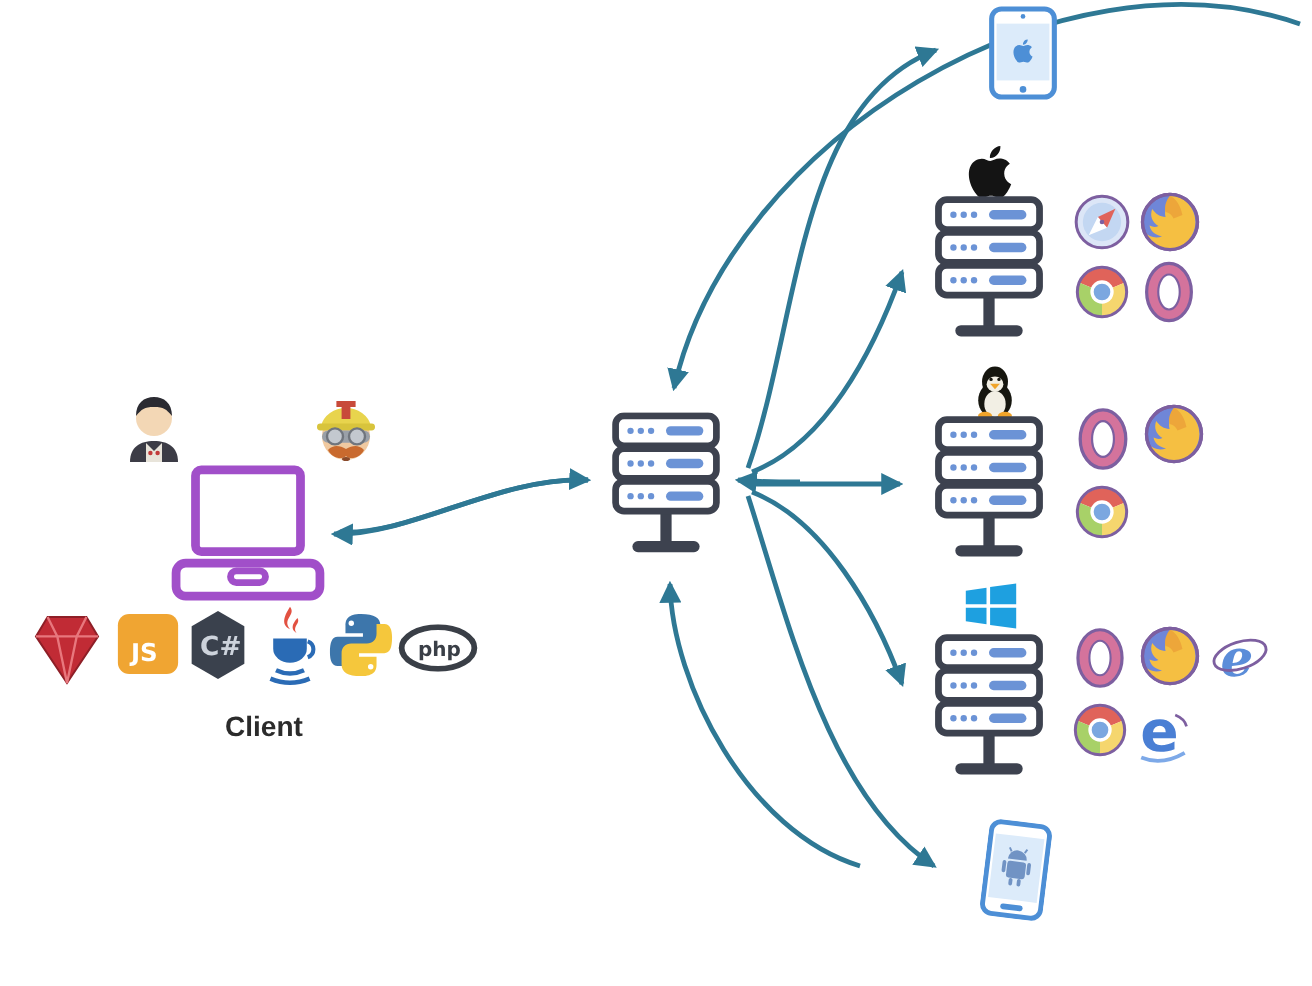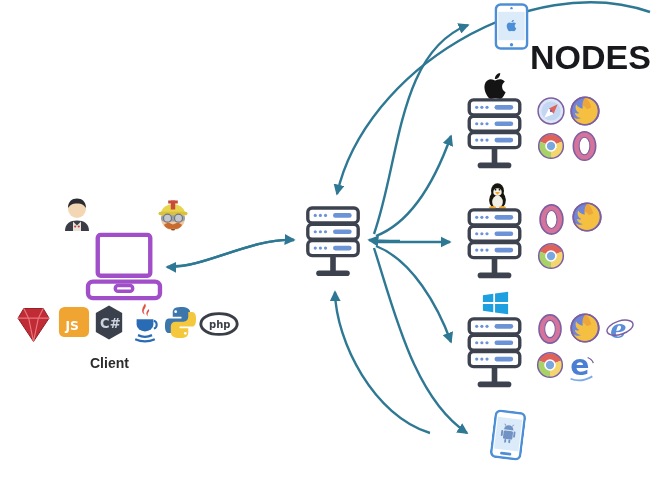--- a/index.html
+++ b/index.html
@@ -4,21 +4,21 @@
 <style>
   html,body{margin:0;padding:0;background:#fff;}
   #canvas{position:relative;width:656px;height:493px;background:#ffffff;overflow:hidden;
           font-family:"Liberation Sans",sans-serif;}
   #arrow-layer{position:absolute;left:0;top:0;z-index:1;}
   .icon{position:absolute;z-index:2;}
   .icon svg{display:block;width:100%;height:100%;}
   .lbl{position:absolute;z-index:3;color:#17191c;white-space:nowrap;}
   .hub-lbl{left:262px;top:170px;font-size:31px;font-weight:700;letter-spacing:.5px;}
   .nodes-lbl{left:530px;top:38px;font-size:34px;font-weight:600;}
-  .client-lbl{left:90px;top:355px;width:84px;text-align:left;font-size:14px;font-weight:700;color:#2b2b2b;}
+  .client-lbl{left:90px;top:355px;width:84px;text-align:center;font-size:14px;font-weight:700;color:#2b2b2b;}
 </style>
 </head>
 <body>
 
 <div id="canvas">
 
   <svg width="0" height="0" style="position:absolute" aria-hidden="true">
     <defs>
       <marker id="ah" viewBox="0 0 10 10" refX="8.5" refY="5" markerWidth="4.6" markerHeight="4.6" orient="auto">
         <path d="M0 0 L10 5 L0 10 Z" fill="#2e7894"></path>
@@ -218,21 +218,20 @@
       <path d="M 374,234 C 400,160 398,52 468,25" marker-end="url(#ah)"></path>
       <path d="M 650,12 C 530,-30 365,70 337,194" marker-end="url(#ah)"></path>
       <path d="M 376,236 C 412,222 436,178 451,136" marker-end="url(#ah)"></path>
       <path d="M 378,242 L 450,242" marker-end="url(#ah)"></path>
       <path d="M 376,246 C 412,260 438,306 451,342" marker-end="url(#ah)"></path>
       <path d="M 374,248 C 394,310 414,398 467,433" marker-end="url(#ah)"></path>
       <path d="M 430,433 C 374,416 336,342 335,292" marker-end="url(#ah)"></path>
     </g>
   </svg>
 
-  <div class="lbl nodes-lbl">NODES</div>
   <div class="lbl client-lbl">Client</div>
 
   <div class="icon" style="left:62px;top:196px;width:30px;height:36px">
       <svg viewBox="0 0 30 36">
         <use href="#sym-jenkins"></use>
       </svg>
     </div>
   <div class="icon" style="left:156px;top:197px;width:34px;height:36px">
       <svg viewBox="0 0 34 36">
         <use href="#sym-travis"></use>

